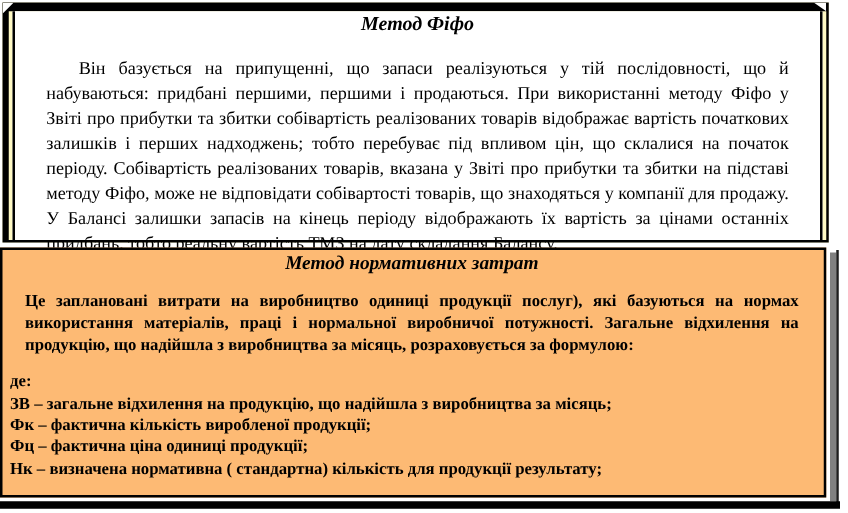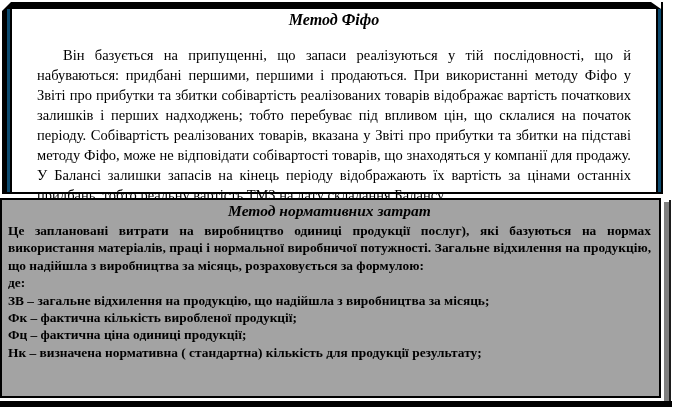--- a/index.html
+++ b/index.html
@@ -12,21 +12,21 @@
     color:#000;
   }
 
   
   .box1 {
     position:absolute; left:2px; top:2px;
     width:661px; height:192px;
     box-sizing:border-box;
     border-style:solid; border-color:#000;
     border-width:7px 2px 2px 5px;
-    background:#0c4a6e;
+    background:#fef9c3;
   }
   
   .box1 .notch-tl {
     position:absolute; top:-7px; left:-5px; width:9px; height:9px;
     background:#fff;
     clip-path:polygon(0 0, 100% 0, 0 100%);
   }
   
   .box1 .notch-tr {
     position:absolute; top:-7px; right:0px; width:10px; height:7px;
@@ -52,35 +52,35 @@
     text-align:justify; text-indent:26px;
   }
 
   
   .box2wrap { position:absolute; left:0; top:198px; width:678px; height:212px; }
   .box2 {
     position:absolute; left:0; top:0;
     width:661px; height:200px;
     box-sizing:border-box;
     border:2px solid #000;
-    background:#a3a3a3;
+    background:#fdba74;
     padding:0 8px 0 6px;
     overflow:hidden;
   }
   .box2-shadow-right      { position:absolute; left:664px; top:4px;  width:5px;  height:199px; background:#808080; }
   .box2-shadow-right-edge { position:absolute; left:669px; top:2px;  width:2px;  height:203px; background:#1d1d1d; }
   .box2-shadow-bottom     { position:absolute; left:0;    top:203px; width:672px; height:6px;  background:#000; }
 
   .box2-title {
     margin:2px 0 2px;
     font-size:15.5px; font-weight:bold; font-style:italic;
     text-align:center;
   }
   .box2-body { font-size:13.4px; font-weight:bold; line-height:17.4px; }
-  .box2-intro { margin:0; text-align:justify; }
+  .box2-intro { margin:12px; text-align:justify; }
   .formula-line { padding-left:120px; }
   .definition-line, .where-line { }
 </style>
 </head>
 <body>
 
 <div class="box1">
   <span class="notch-tl"></span>
   <span class="notch-tr"></span>
   <div class="box1-inner">

